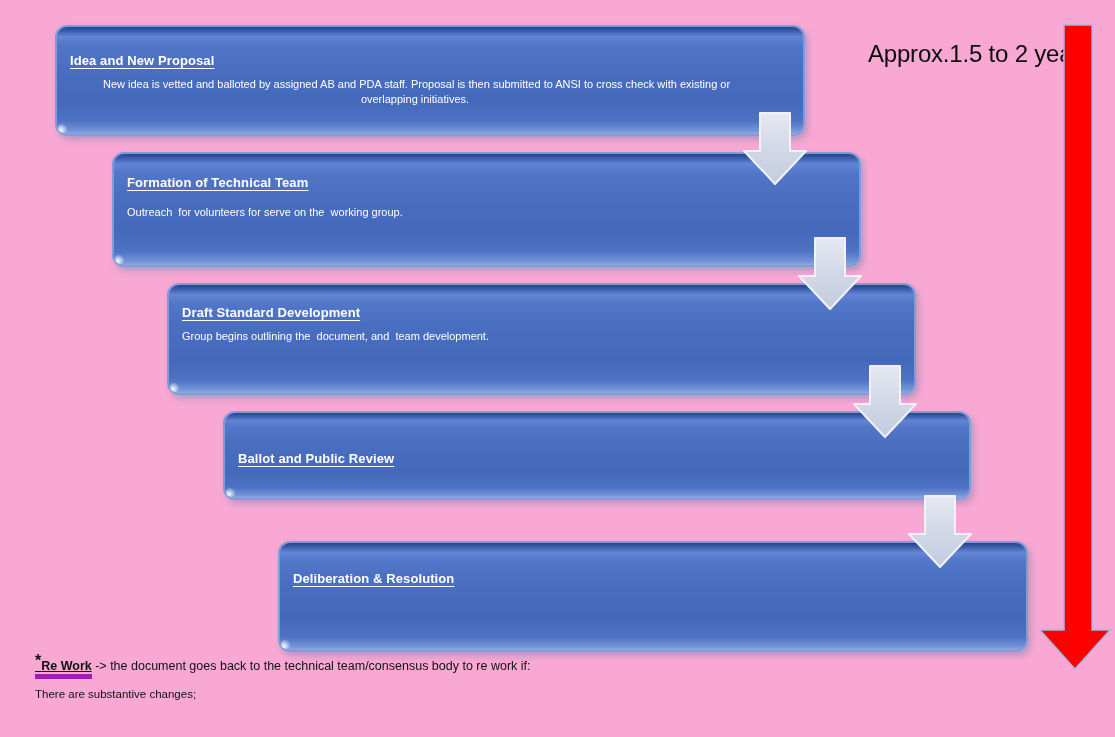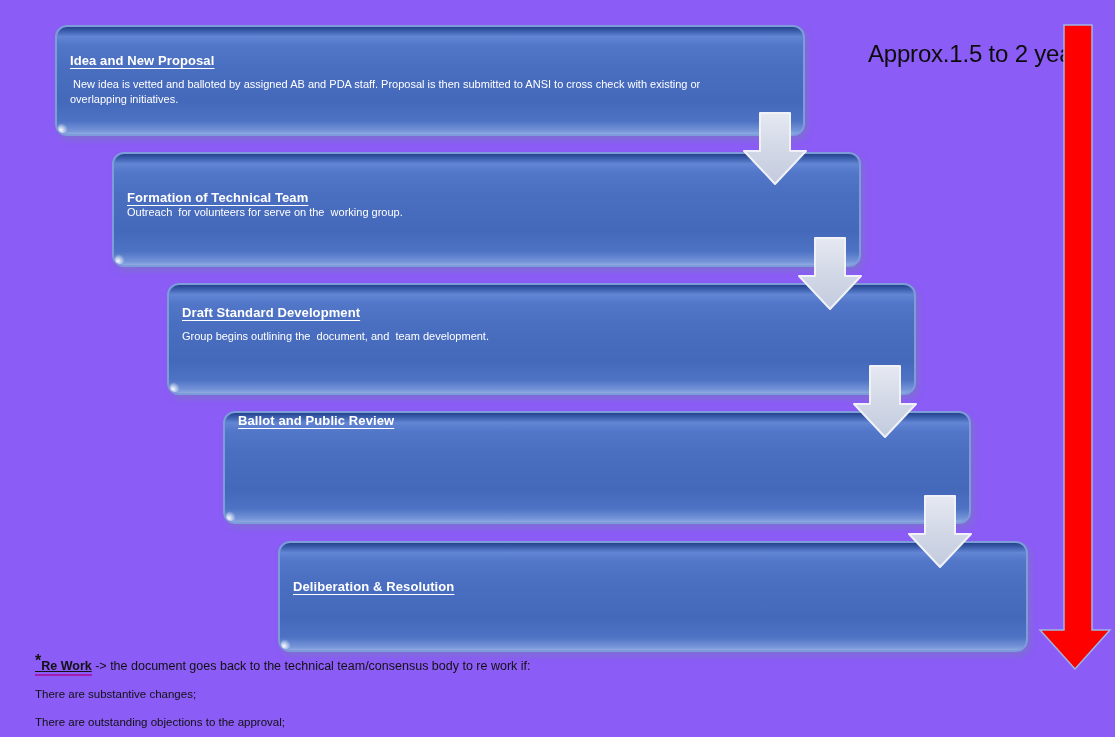--- a/index.html
+++ b/index.html
@@ -1,20 +1,20 @@
 <!DOCTYPE html>
 <html><head>
 <meta charset="utf-8">
 <style>
   html,body { margin:0; padding:0; background:#ffffff; }
   .stage {
     position: relative;
     width: 1115px;
     height: 737px;
-    background: #8b5cf6;
+    background: #f9a8d4;
     font-family: "Liberation Sans", sans-serif;
     overflow: hidden;
   }
   .step-box {
     position: absolute;
     box-sizing: border-box;
     border-radius: 12px;
     border: 2px solid #7d9cd9;
     background: linear-gradient(180deg,
       #24438c 0%,
@@ -44,22 +44,22 @@
     text-decoration: underline;
     text-underline-offset: 3px;
     letter-spacing: 0.1px;
   }
   .step-desc {
     font-size: 11px;
     line-height: 15px;
     white-space: pre-wrap;
   }
   .gap-s { margin-top: 9px; }
-  .gap-l { }
-  .desc-wrap { max-width: 690px; }
+  .gap-l { margin-top: 15px; }
+  .desc-wrap { max-width: 690px; text-align: center; }
   .connector { position: absolute; z-index: 6; }
   .timeline-arrow-svg { position: absolute; left: 1038px; top: 24px; z-index: 2; }
   .timeline-label {
     position: absolute;
     left: 868px;
     top: 40px;
     width: 196px;
     font-size: 24px;
     font-weight: normal;
     color: #0c0c0c;
@@ -75,21 +75,21 @@
   }
   .footnote-line1 {
     font-size: 12.5px;
     line-height: 17px;
     margin-bottom: 6px;
     white-space: pre-wrap;
   }
   .footnote-termwrap {
     font-weight: bold;
     text-decoration: underline;
-    border-bottom: 2px solid #a21caf;
+    border-bottom: 5px solid #a21caf;
     padding-bottom: 1px;
   }
   .footnote-marker {
     font-size: 16px;
     vertical-align: 4px;
     font-weight: bold;
   }
   .footnote-cond {
     font-size: 11.5px;
     line-height: 16.5px;
@@ -112,35 +112,35 @@
     </defs>
   </svg>
 
   <div class="step-box" style="left:55px; top:25px; width:750px; height:111px; padding-top:26px;">
     <div class="step-title">Idea and New Proposal</div>
     <div class="desc-wrap">
         <div class="step-desc gap-s"> New idea is vetted and balloted by assigned AB and PDA staff. Proposal is then submitted to ANSI to cross check with existing or overlapping initiatives.</div>
       </div>
   </div>
 
-  <div class="step-box" style="left:112px; top:152px; width:749px; height:115px; padding-top:36px;">
+  <div class="step-box" style="left:112px; top:152px; width:749px; height:115px; padding-top:21px;">
     <div class="step-title">Formation of Technical Team</div>
     <div class="step-desc gap-l">Outreach  for volunteers for serve on the  working group.</div>
   </div>
 
   <div class="step-box" style="left:167px; top:283px; width:749px; height:112px; padding-top:20px;">
     <div class="step-title">Draft Standard Development</div>
     <div class="step-desc gap-s">Group begins outlining the  document, and  team development.</div>
   </div>
 
-  <div class="step-box" style="left:223px; top:411px; width:748px; height:113px; ">
+  <div class="step-box" style="left:223px; top:411px; width:748px; height:89px; padding-top:38px;">
     <div class="step-title">Ballot and Public Review</div>
   </div>
 
-  <div class="step-box" style="left:278px; top:541px; width:750px; height:111px; padding-top:36px;">
+  <div class="step-box" style="left:278px; top:541px; width:750px; height:111px; padding-top:28px;">
     <div class="step-title">Deliberation &amp; Resolution</div>
   </div>
 
   <svg class="connector" style="left:742px; top:111px;" width="66" height="76" viewBox="0 0 66 76">
     <polygon points="18,2 48,2 48,40 64,40 33,73 2,40 18,40" fill="url(#connGrad)" stroke="#f0f2f8" stroke-width="2" stroke-linejoin="round"></polygon>
   </svg>
   <svg class="connector" style="left:797px; top:236px;" width="66" height="76" viewBox="0 0 66 76">
     <polygon points="18,2 48,2 48,40 64,40 33,73 2,40 18,40" fill="url(#connGrad)" stroke="#f0f2f8" stroke-width="2" stroke-linejoin="round"></polygon>
   </svg>
   <svg class="connector" style="left:852px; top:364px;" width="66" height="76" viewBox="0 0 66 76">
@@ -152,16 +152,15 @@
 
   <svg class="timeline-arrow-svg" width="74" height="648" viewBox="0 0 74 648">
     <polygon points="26,1 54,1 54,606 72,606 37,645 2,606 26,606" fill="#ff0000" stroke="#9fb6e2" stroke-width="1.5" stroke-linejoin="miter"></polygon>
   </svg>
 
   <div class="timeline-label">Approx.1.5 to 2 years</div>
 
   <div class="footnote">
     <div class="footnote-line1"><span class="footnote-termwrap"><span class="footnote-marker">*</span><span>Re Work</span></span><span> -&gt; the document goes back to the technical team/consensus body to re work if:</span></div>
     <div class="footnote-cond">There are substantive changes;</div>
-    <div class="footnote-cond">There are outstanding objections to the approval;</div>
   </div>
 
 </div>
 
 </body></html>

